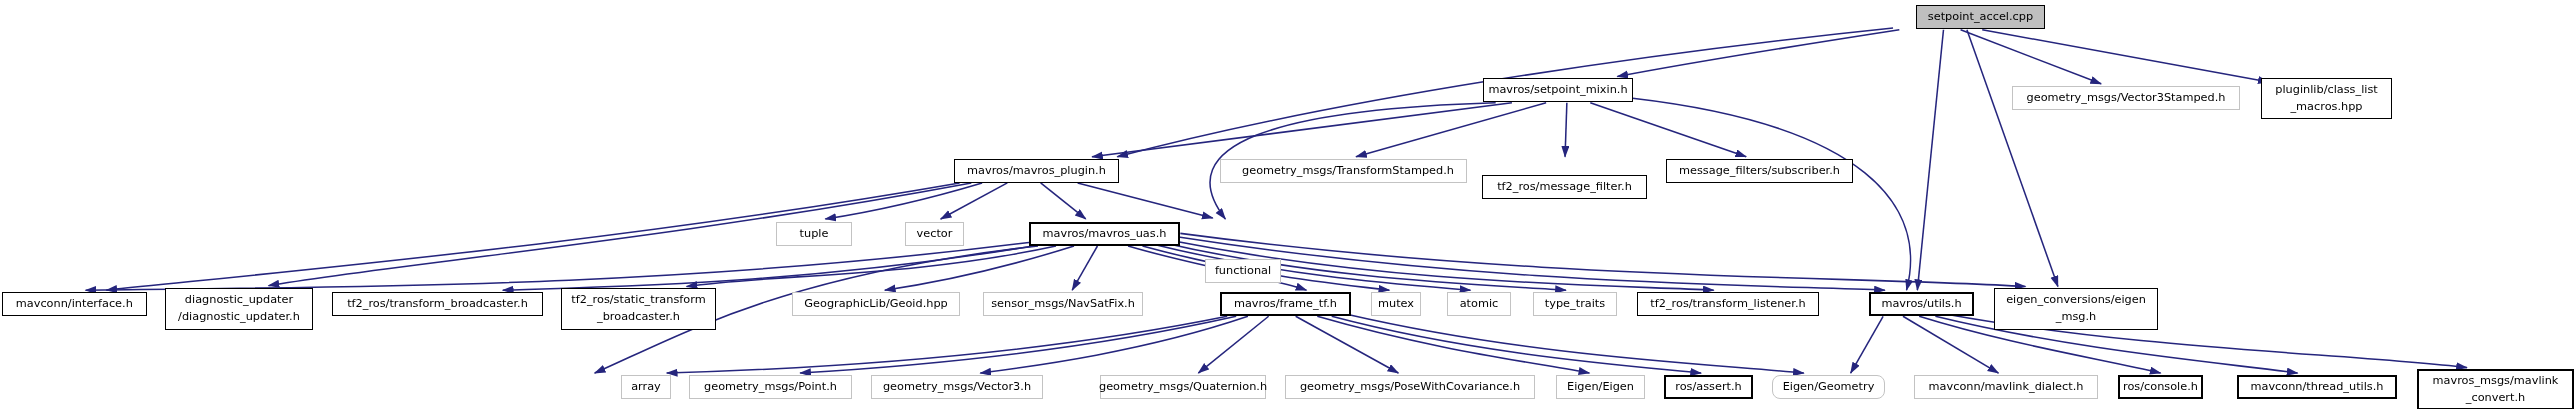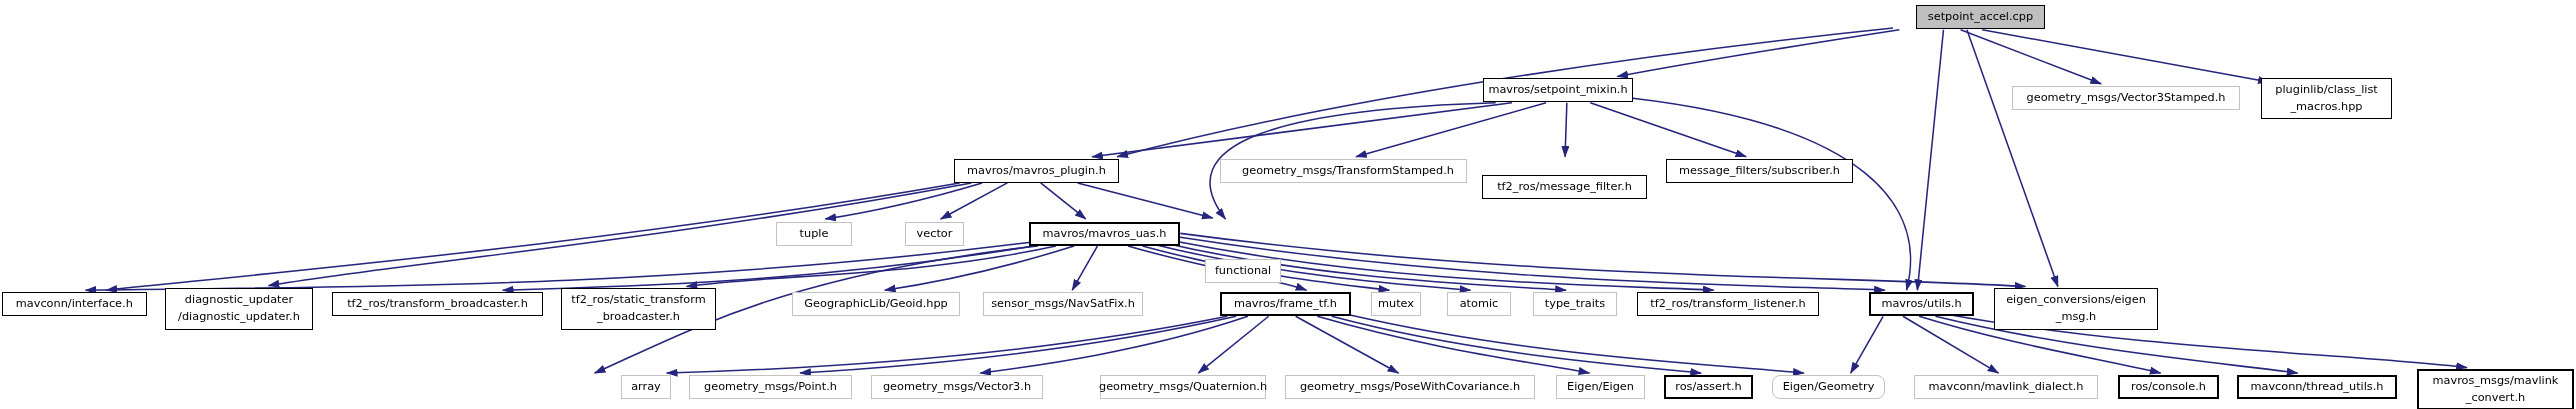--- a/index.html
+++ b/index.html
@@ -110,19 +110,19 @@
       <div class="node external" style="left: 464px; top: 375px; width: 138px; height: 24px; margin-top: 40px;">sensor_msgs/Imu.h</div>
       <div class="node external" style="left: 621px; top: 375px; width: 50px; height: 24px;">array</div>
       <div class="node external" style="left: 689px; top: 375px; width: 163px; height: 24px;">geometry_msgs/Point.h</div>
       <div class="node external" style="left: 871px; top: 375px; width: 172px; height: 24px;">geometry_msgs/Vector3.h</div>
       <div class="node external" style="left: 1100px; top: 375px; width: 166px; height: 24px;">geometry_msgs/Quaternion.h</div>
       <div class="node external" style="left: 1285px; top: 375px; width: 250px; height: 24px;">geometry_msgs/PoseWithCovariance.h</div>
       <div class="node external" style="left: 1556px; top: 375px; width: 89px; height: 24px;">Eigen/Eigen</div>
       <div class="node bold" style="left: 1664px; top: 375px; width: 89px; height: 24px;">ros/assert.h</div>
       <div class="node external" style="left: 1772px; top: 375px; width: 113px; height: 24px; border-radius: 8px;">Eigen/Geometry</div>
       <div class="node external" style="left: 1914px; top: 375px; width: 184px; height: 24px;">mavconn/mavlink_dialect.h</div>
-      <div class="node bold" style="left: 2118px; top: 375px; width: 101px; height: 24px;">ros/console.h</div>
+      <div class="node bold" style="left: 2118px; top: 375px; width: 85px; height: 24px;">ros/console.h</div>
       <div class="node bold" style="left: 2237px; top: 375px; width: 160px; height: 24px;">mavconn/thread_utils.h</div>
       <div class="node bold" style="left: 2417px; top: 369px; width: 157px; height: 41px;">mavros_msgs/mavlink
 _convert.h</div>
     </div>
 </div>
 
 
 </body></html>

